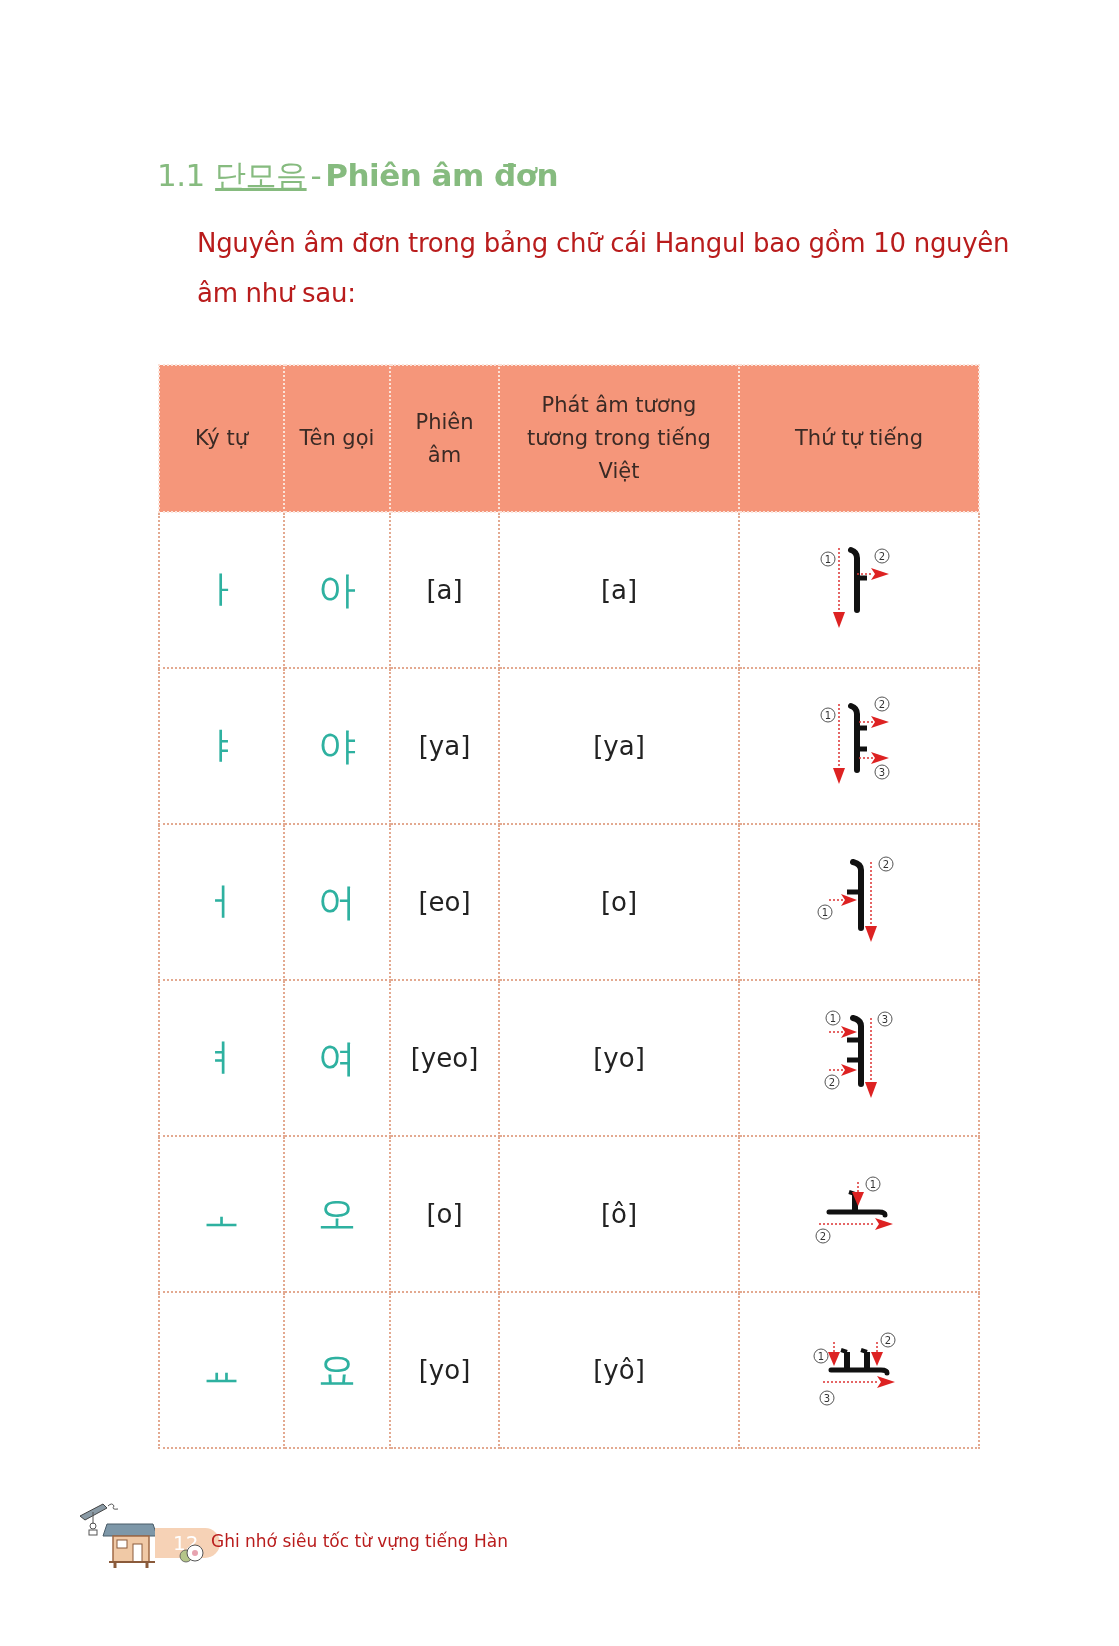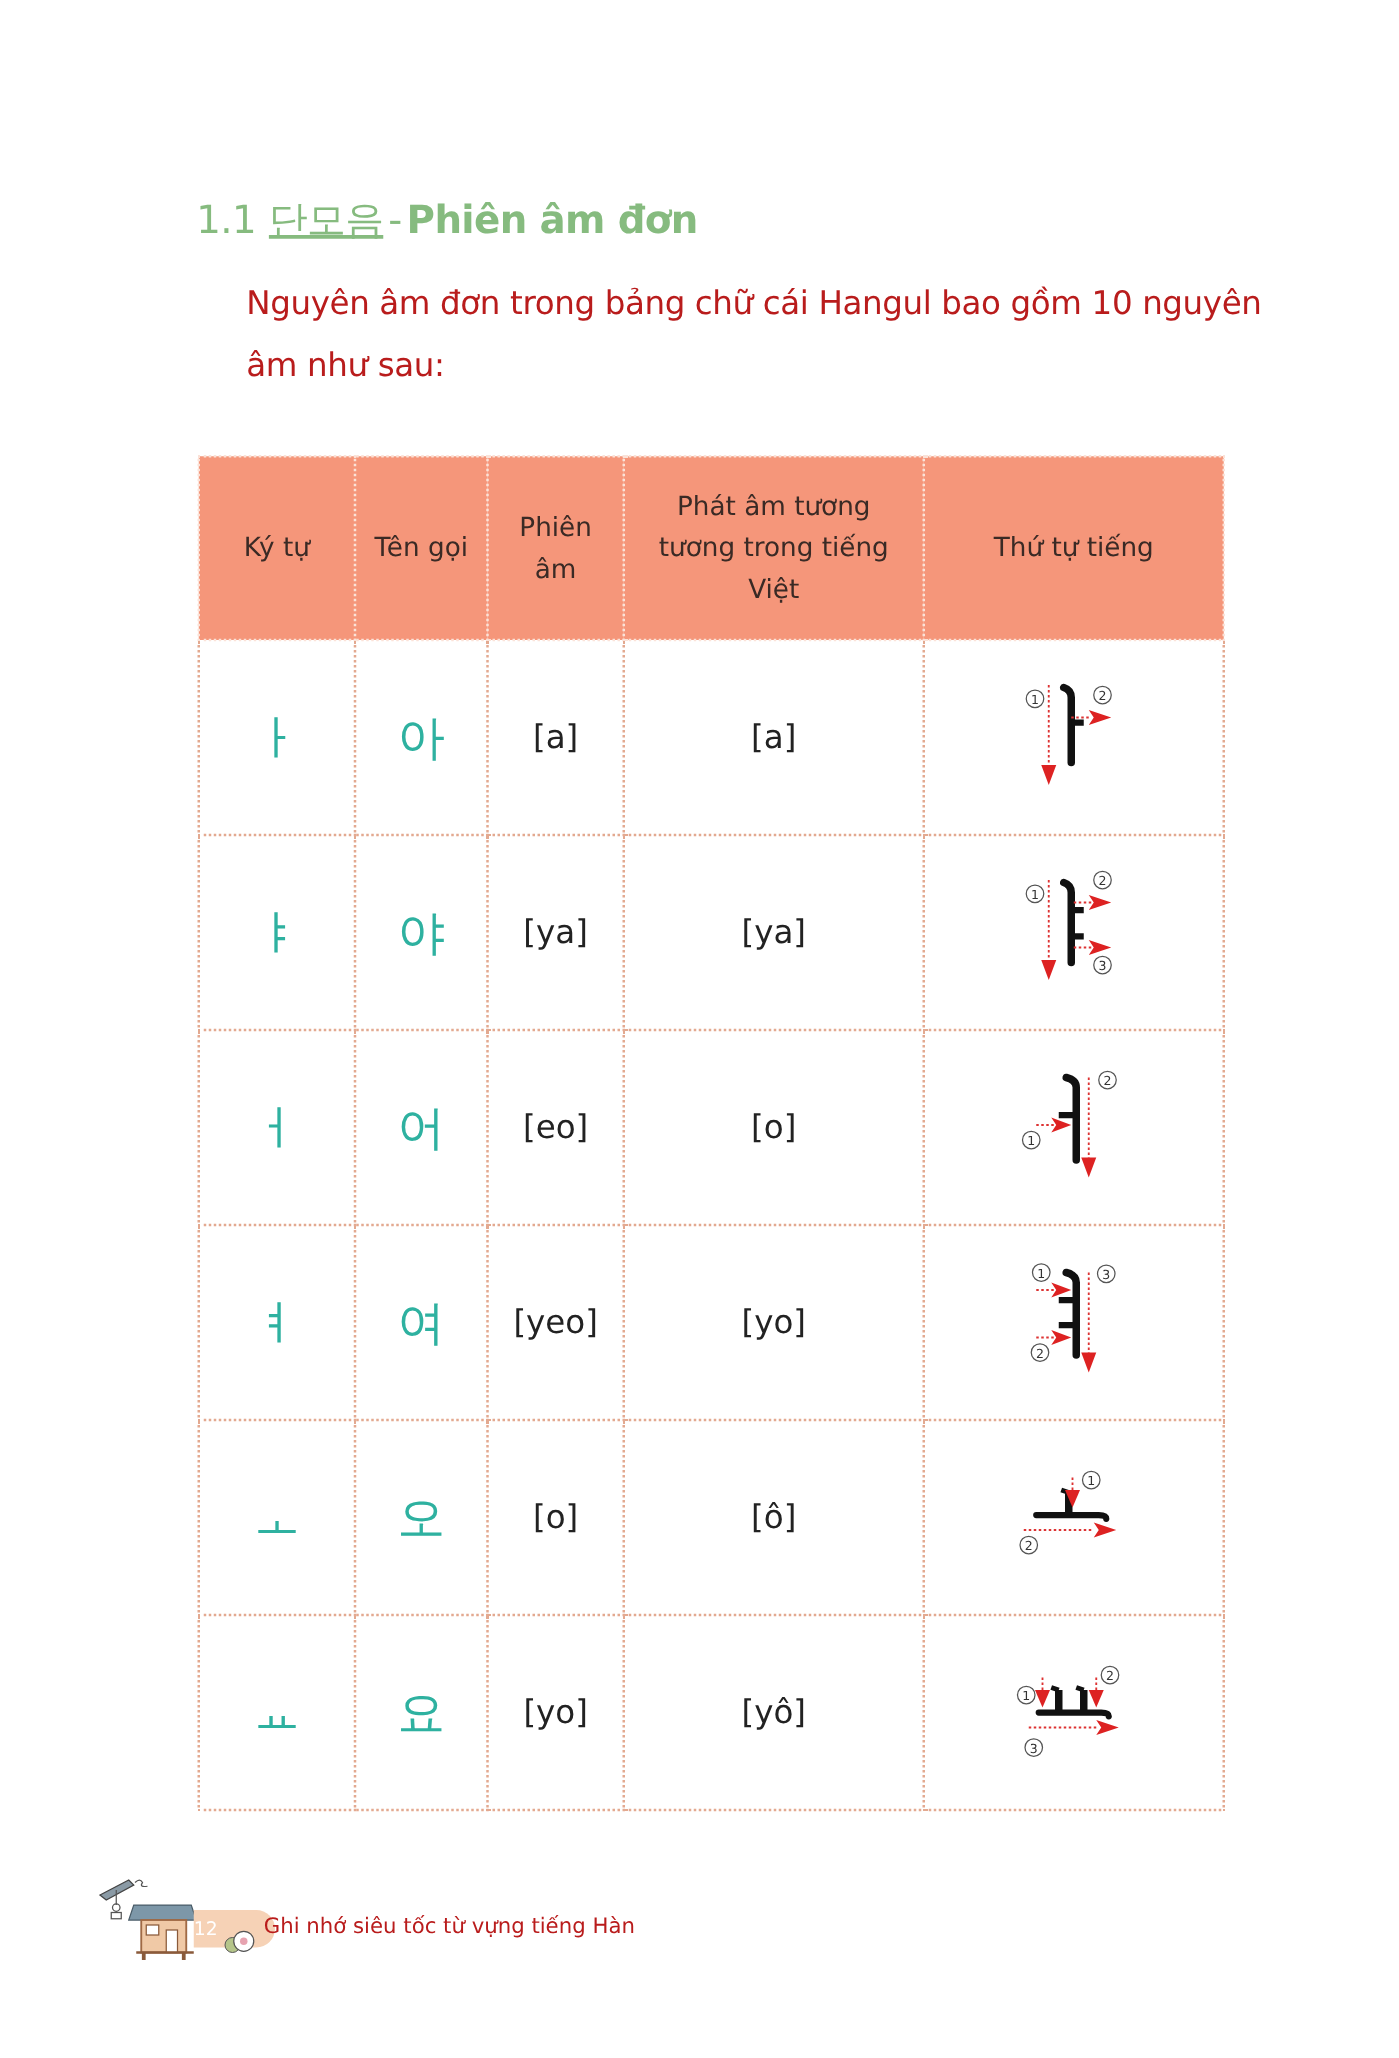--- a/index.html
+++ b/index.html
@@ -10,21 +10,21 @@
   .title .dash{font-weight:normal;margin:0 4px;}
   .intro{position:absolute;left:157px;top:218px;width:830px;font-size:26px;line-height:50px;color:#b91c1c;letter-spacing:-0.3px;margin-left:40px;}
   .tbl{position:absolute;left:158px;top:364px;width:820px;border-collapse:collapse;table-layout:fixed;}
   .tbl th,.tbl td{border:2px dotted #e3a990;text-align:center;vertical-align:middle;padding:0;}
   .tbl th{background:#f5967a;color:#3a2a25;font-weight:normal;font-size:21px;line-height:33px;height:113px;border-color:#fbe2d8;}
   .tbl td{height:154px;}
   .hangul{color:#2eb1a0;font-size:38px;}
   .syll{color:#2eb1a0;font-size:38px;}
   .ph{font-size:26px;color:#222;}
   .footer{position:absolute;left:75px;top:1498px;height:70px;width:500px;}
-  .pagepill{position:absolute;left:80px;top:30px;width:65px;height:30px;background:#f6d2b6;border-radius:0 15px 15px 0;color:#fff;font-size:15px;line-height:30px;box-sizing:border-box;}
+  .pagepill{position:absolute;left:80px;top:30px;width:65px;height:30px;background:#f6d2b6;border-radius:0 15px 15px 0;color:#fff;font-size:20px;line-height:30px;padding-left:18px;box-sizing:border-box;}
   .foottext{position:absolute;left:136px;top:33px;font-size:17px;color:#b91c1c;white-space:nowrap;}
 </style>
 </head>
 <body>
 
 <div class="title">
   <span class="num">1.1</span>
   <span class="kor">단모음</span><span class="dash">-</span><span>Phiên âm đơn</span>
 </div>
 

